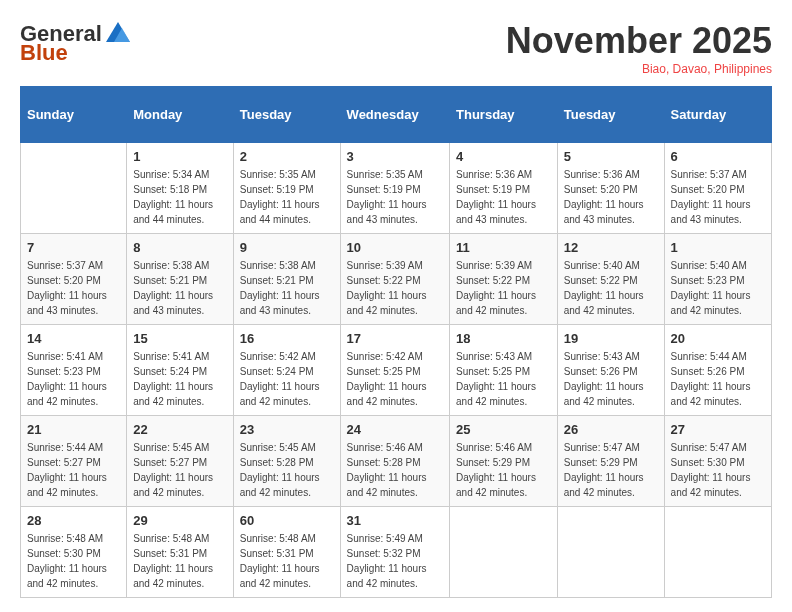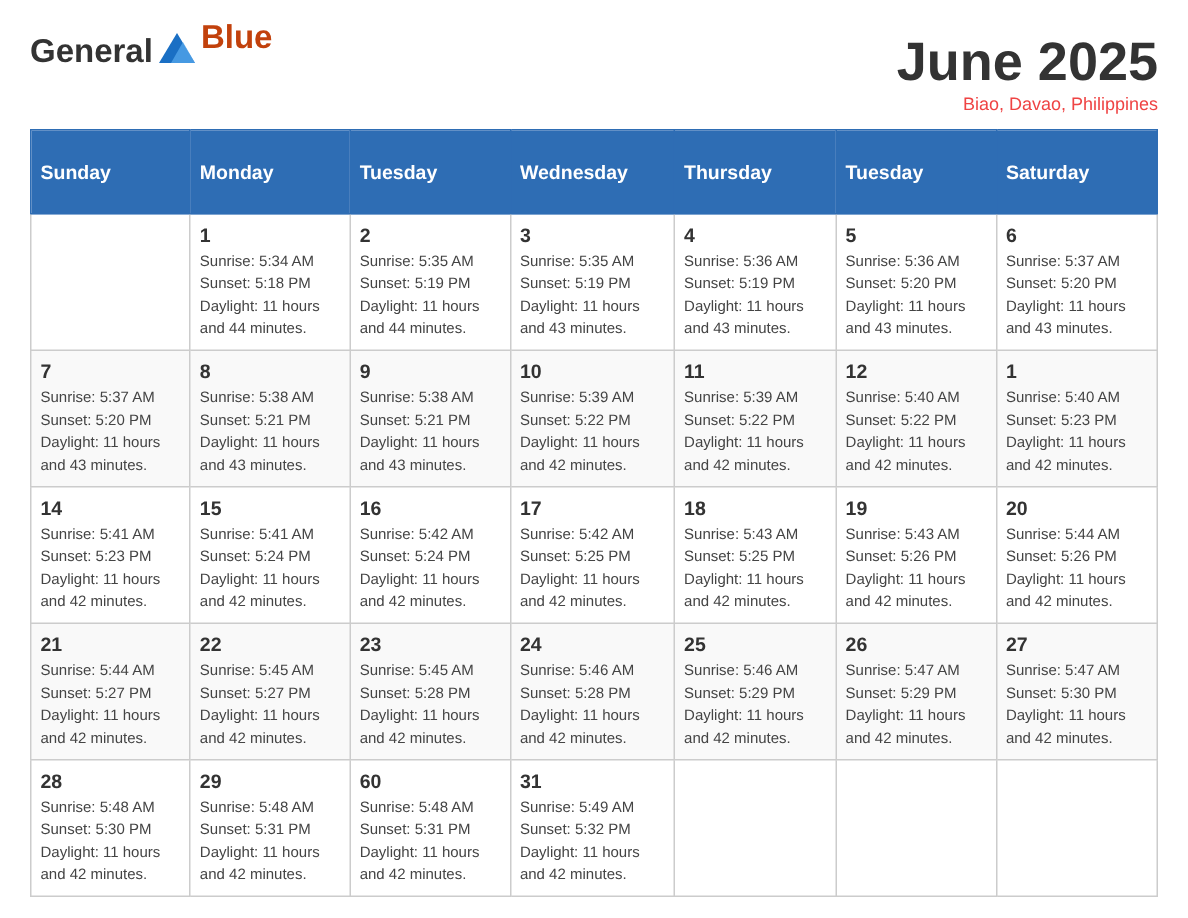--- a/index.html
+++ b/index.html
@@ -11,21 +11,21 @@
       padding: 20px;
     }
     .header {
       display: flex;
       align-items: flex-start;
       justify-content: space-between;
       margin-bottom: 10px;
     }
     .logo {
       display: flex;
-      flex-direction: row;
+      flex-direction: column;
       align-items: flex-start;
     }
     .logo-text {
       display: flex;
       align-items: center;
       font-size: 22px;
       font-weight: bold;
     }
     .logo-general {
       color: #333;
@@ -105,21 +105,21 @@
     <div class="logo-text">
       <span class="logo-general">General</span>
       <svg class="logo-icon" viewBox="0 0 28 28">
         <polygon points="14,2 26,22 2,22" fill="#1a6fc4"></polygon>
         <polygon points="18,8 26,22 10,22" fill="#5aabf0" opacity="0.7"></polygon>
       </svg>
     </div>
     <span class="logo-blue" style="font-size:22px;font-weight:bold;margin-top:-8px;">Blue</span>
   </div>
   <div class="title-block">
-    <div class="month-title">June 2025</div>
+    <div class="month-title">November 2025</div>
     <div class="location">Biao, Davao, Philippines</div>
   </div>
 </div>
 
 <table>
   <thead>
     <tr>
     <th>Sunday</th>
         <th>Monday</th>
         <th>Tuesday</th>

